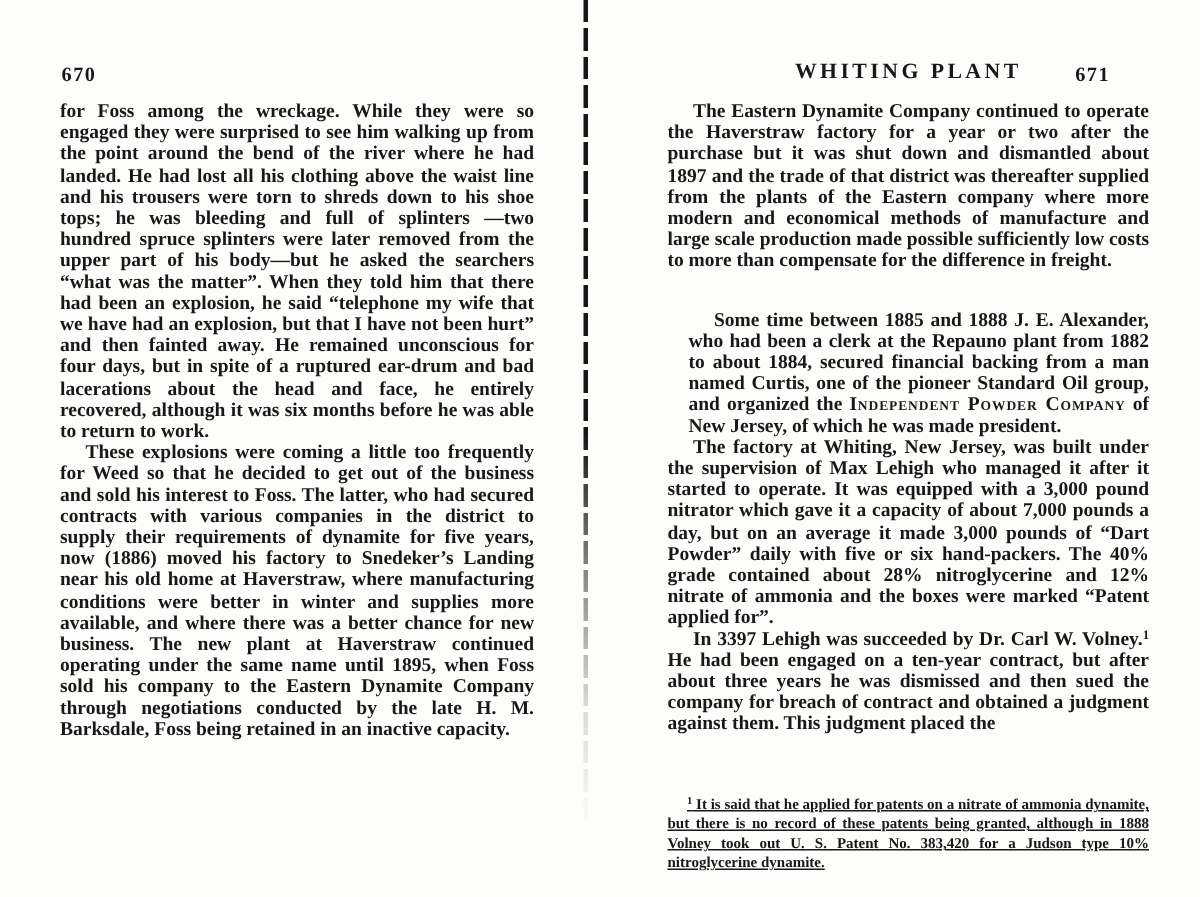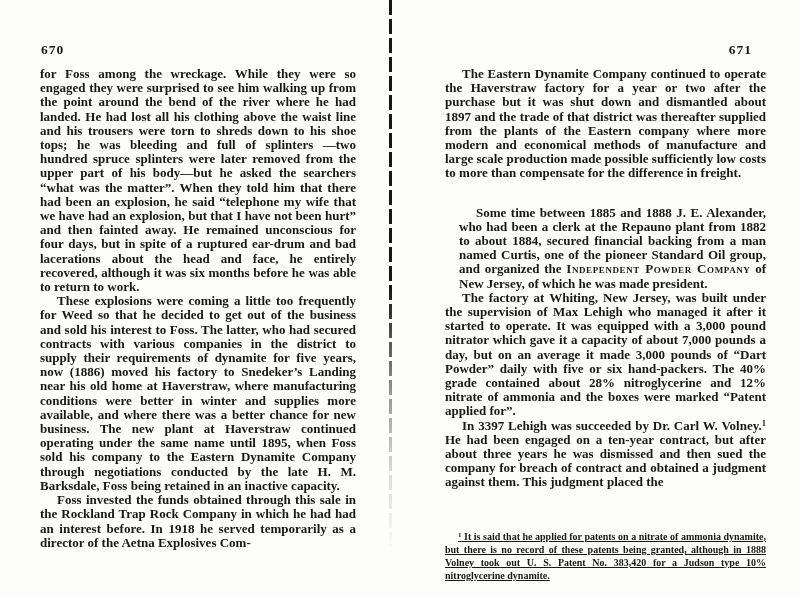--- a/index.html
+++ b/index.html
@@ -17,21 +17,21 @@
   .page { position:absolute; top:40px; }
   .page-left  { left:40px;  width:316px; height:558px; }
   .page-right { left:445px; width:321px; height:558px; }
 
   .page-header { position:relative; height:27px; }
   .page-num {
     font-size:13.5px; font-weight:bold; letter-spacing:1px;
     position:absolute; top:2px;
   }
   .page-num-left  { left:1px; }
-  .page-num-right { right:14px; }
+  .page-num-right { right:26px; }
   .running-title {
     position:absolute; left:50%; transform:translateX(-50%); top:0;
     font-size:14.5px; font-weight:bold; letter-spacing:2.3px;
     white-space:nowrap;
   }
 
   .body-text {
     font-size:13px; line-height:14.2px; font-weight:bold;
     text-align:justify;
   }
@@ -73,31 +73,31 @@
 
 <div class="spread">
 
   <div class="page page-left">
     <div class="page-header">
       <span class="page-num page-num-left">670</span>
     </div>
     <div class="body-text">
       <p class="noindent">for Foss among the wreckage. While they were so engaged they were surprised to see him walking up from the point around the bend of the river where he had landed. He had lost all his clothing above the waist line and his trousers were torn to shreds down to his shoe tops; he was bleeding and full of splinters —two hundred spruce splinters were later removed from the upper part of his body—but he asked the searchers “what was the matter”. When they told him that there had been an explosion, he said “telephone my wife that we have had an explosion, but that I have not been hurt” and then fainted away. He remained unconscious for four days, but in spite of a ruptured ear-drum and bad lacerations about the head and face, he entirely recovered, although it was six months before he was able to return to work.</p>
       <p>These explosions were coming a little too frequently for Weed so that he decided to get out of the business and sold his interest to Foss. The latter, who had secured contracts with various companies in the district to supply their requirements of dynamite for five years, now (1886) moved his factory to Snedeker’s Landing near his old home at Haverstraw, where manufacturing conditions were better in winter and supplies more available, and where there was a better chance for new business. The new plant at Haverstraw continued operating under the same name until 1895, when Foss sold his company to the Eastern Dynamite Company through negotiations conducted by the late H. M. Barksdale, Foss being retained in an inactive capacity.</p>
-      <p>Foss invested the funds obtained through this sale in the Rockland Trap Rock Company in which he had had an interest before. In 1918 he served temporarily as a director of the Aetna Explosives Com-</p>
     </div>
   </div>
 
   <div class="gutter">
     <div class="gutter-dashes"></div>
     <div class="gutter-fade"></div>
   </div>
 
   <div class="page page-right">
     <div class="page-header">
+      <span class="running-title">WHITING PLANT</span>
       <span class="page-num page-num-right">671</span>
     </div>
     <div class="body-text">
       <p>The Eastern Dynamite Company continued to operate the Haverstraw factory for a year or two after the purchase but it was shut down and dismantled about 1897 and the trade of that district was thereafter supplied from the plants of the Eastern company where more modern and economical methods of manufacture and large scale production made possible sufficiently low costs to more than compensate for the difference in freight.</p>
       <p class="space-before"><span>Some time between 1885 and 1888 J. E. Alexander, who had been a clerk at the Repauno plant from 1882 to about 1884, secured financial backing from a man named Curtis, one of the pioneer Standard Oil group, and organized the </span><span class="smallcaps">Independent Powder Company</span><span> of New Jersey, of which he was made president.</span></p>
       <p>The factory at Whiting, New Jersey, was built under the supervision of Max Lehigh who managed it after it started to operate. It was equipped with a 3,000 pound nitrator which gave it a capacity of about 7,000 pounds a day, but on an average it made 3,000 pounds of “Dart Powder” daily with five or six hand-packers. The 40% grade contained about 28% nitroglycerine and 12% nitrate of ammonia and the boxes were marked “Patent applied for”.</p>
       <p><span>In 3397 Lehigh was succeeded by Dr. Carl W. Volney.</span><sup class="fn-ref">1</sup><span> He had been engaged on a ten-year contract, but after about three years he was dismissed and then sued the company for breach of contract and obtained a judgment against them. This judgment placed the</span></p>
     </div>
     <p class="footnote"><sup class="fn-ref">1</sup><span> It is said that he applied for patents on a nitrate of ammonia dynamite, but there is no record of these patents being granted, although in 1888 Volney took out U. S. Patent No. 383,420 for a Judson type 10% nitroglycerine dynamite.</span></p>
   </div>

